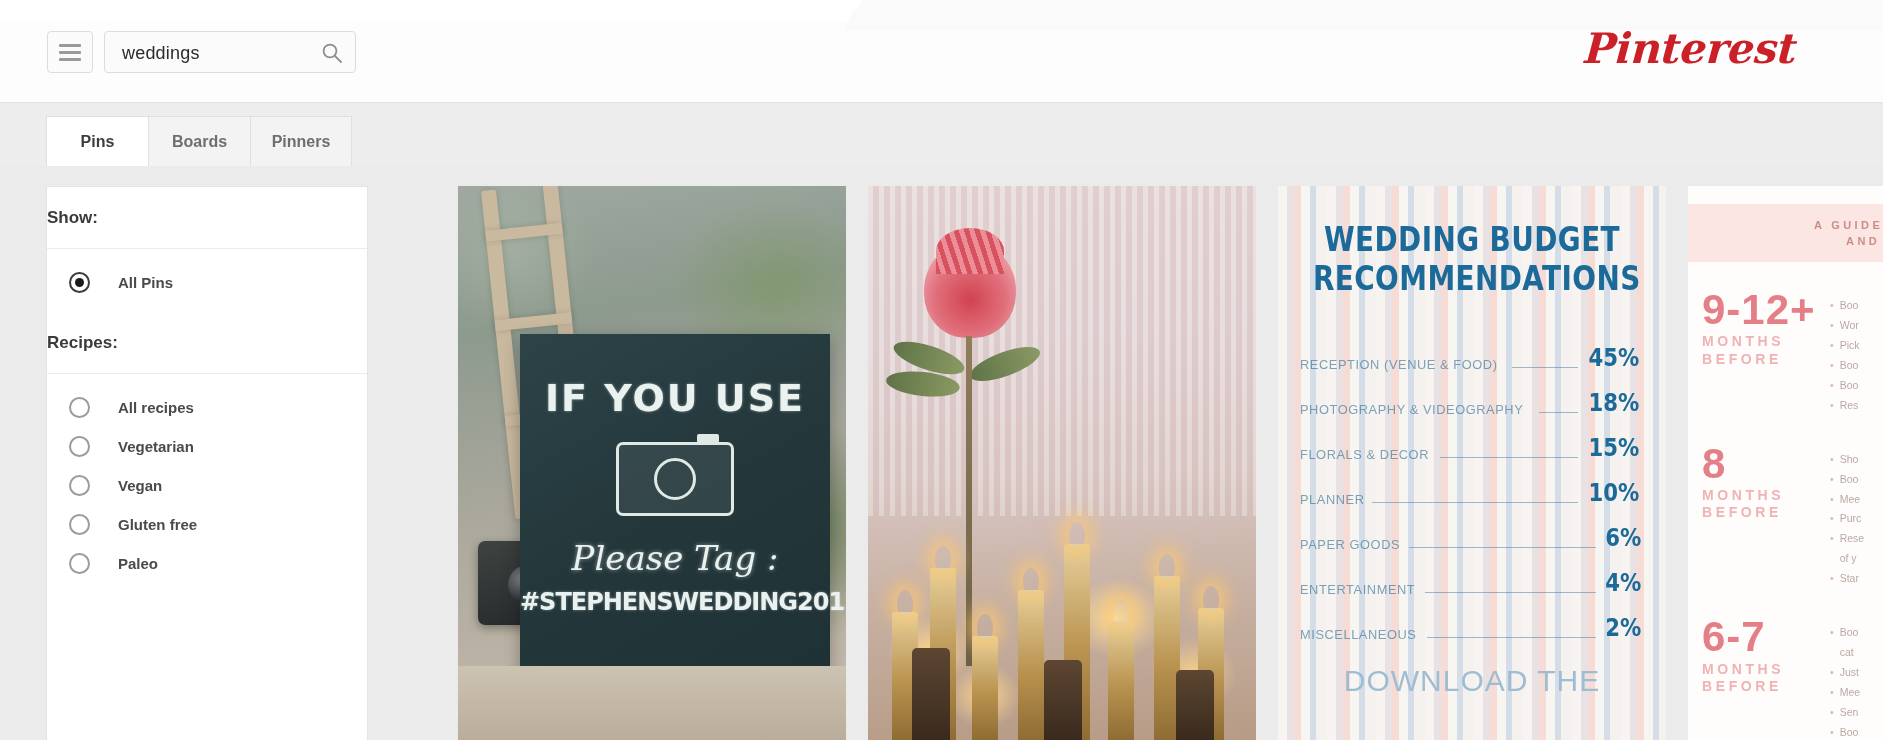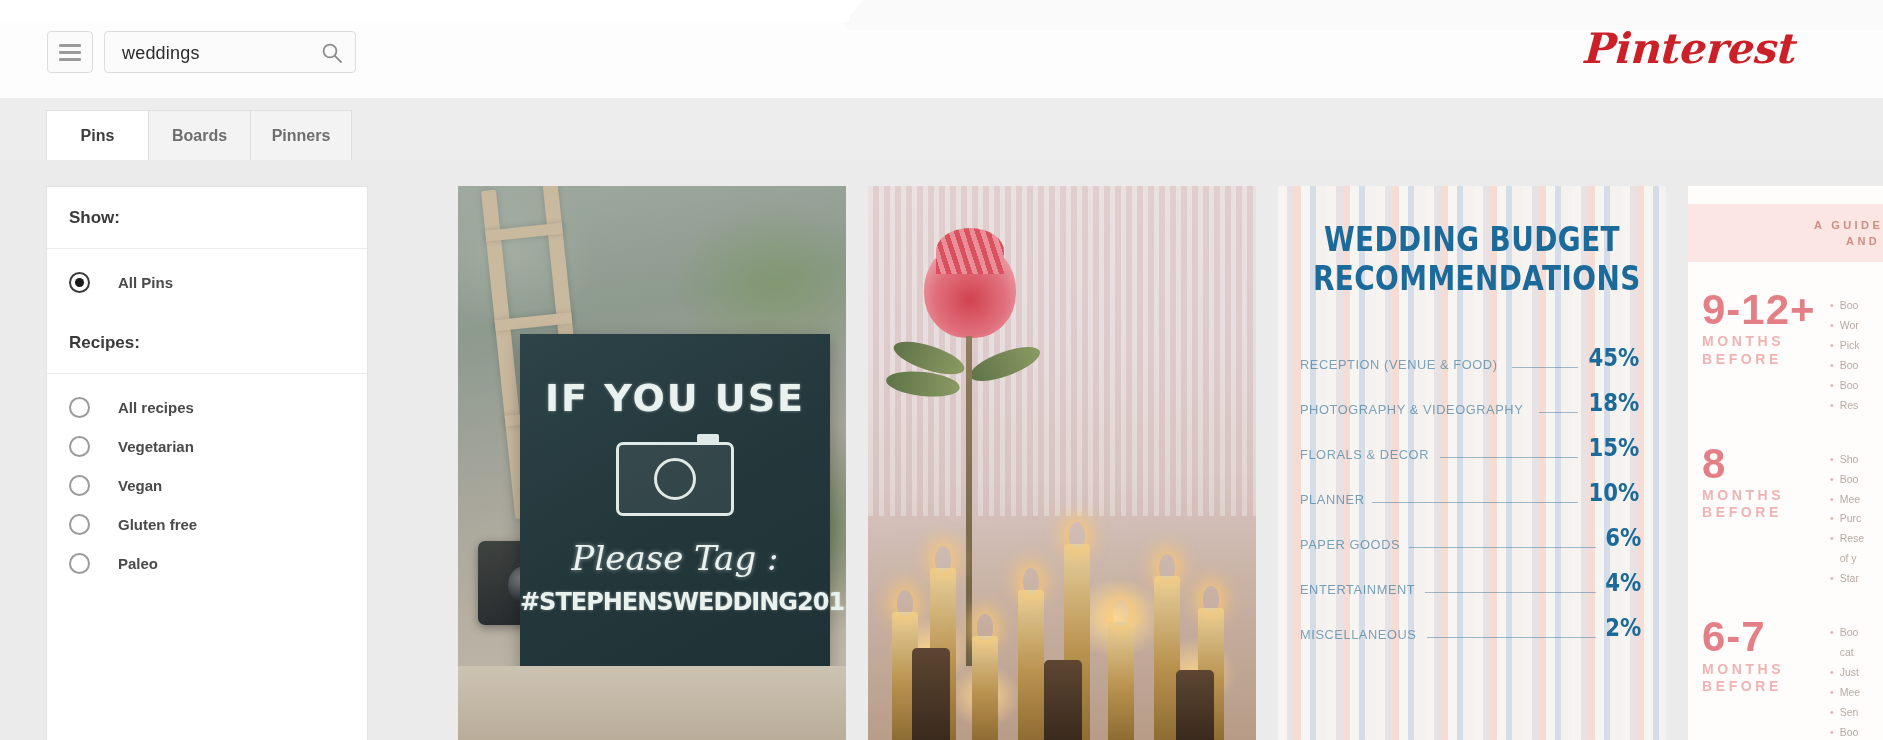--- a/index.html
+++ b/index.html
@@ -90,21 +90,21 @@
     font-size: 42px;
     color: #cb2027;
     letter-spacing: -0.5px;
     white-space: nowrap;
     transform: skewX(-4deg);
   }
 
   
   .tabbar {
     position: absolute;
-    left: 0; top: 98px;
+    left: 0; top: 104px;
     width: 1883px; height: 62px;
     background: #ededed;
   }
   .tabs {
     position: absolute;
     left: 46px; top: 12px;
     display: flex;
     height: 50px;
   }
   .tab {
@@ -135,21 +135,20 @@
     width: 322px;
     height: 560px;
     background: #ffffff;
     border: 1px solid #e4e4e4;
     border-bottom: none;
   }
   .filter-head {
     height: 62px;
     display: flex;
     align-items: center;
-    padding-left: 22px;
     font-size: 17px;
     font-weight: 700;
     color: #3a3a3a;
     border-bottom: 1px solid #ececec;
   }
   .filter-head.secondary {
     border-top: none;
   }
   .opt-list { padding: 14px 0 10px 22px; }
   .opt {
@@ -668,20 +667,21 @@
           <span class="ig-dash"></span>
           <span class="ig-val">4%</span>
         </div>
         <div class="ig-row">
           <span class="ig-cat">MISCELLANEOUS</span>
           <span class="ig-dash"></span>
           <span class="ig-val">2%</span>
         </div>
       </div>
 
+      <div class="ig-foot">DOWNLOAD THE</div>
     </div>
 
     <div class="pin p4">
       <div class="tl-band">
         <span>A GUIDE TO PLA</span>
         <span>AND STA</span>
       </div>
 
       <div class="tl-block">
         <div class="tl-when">

